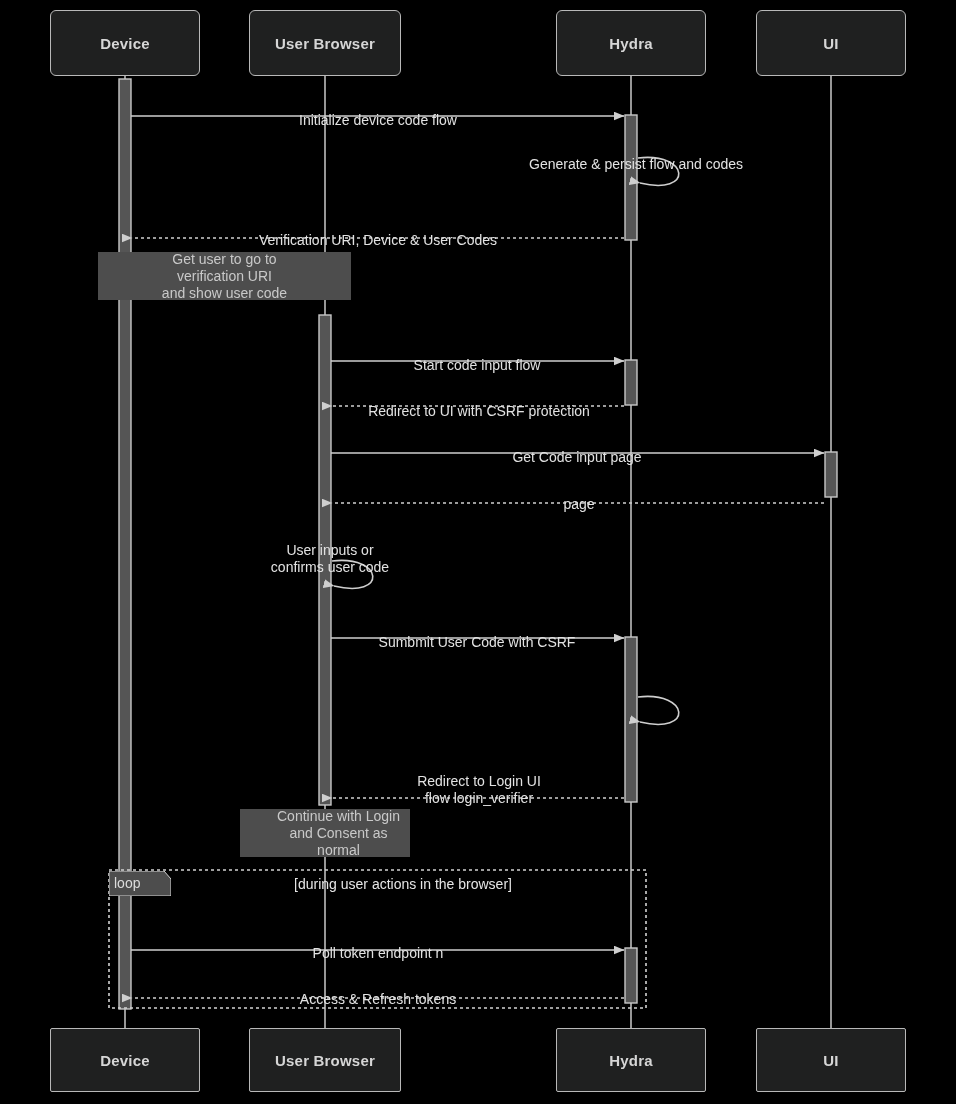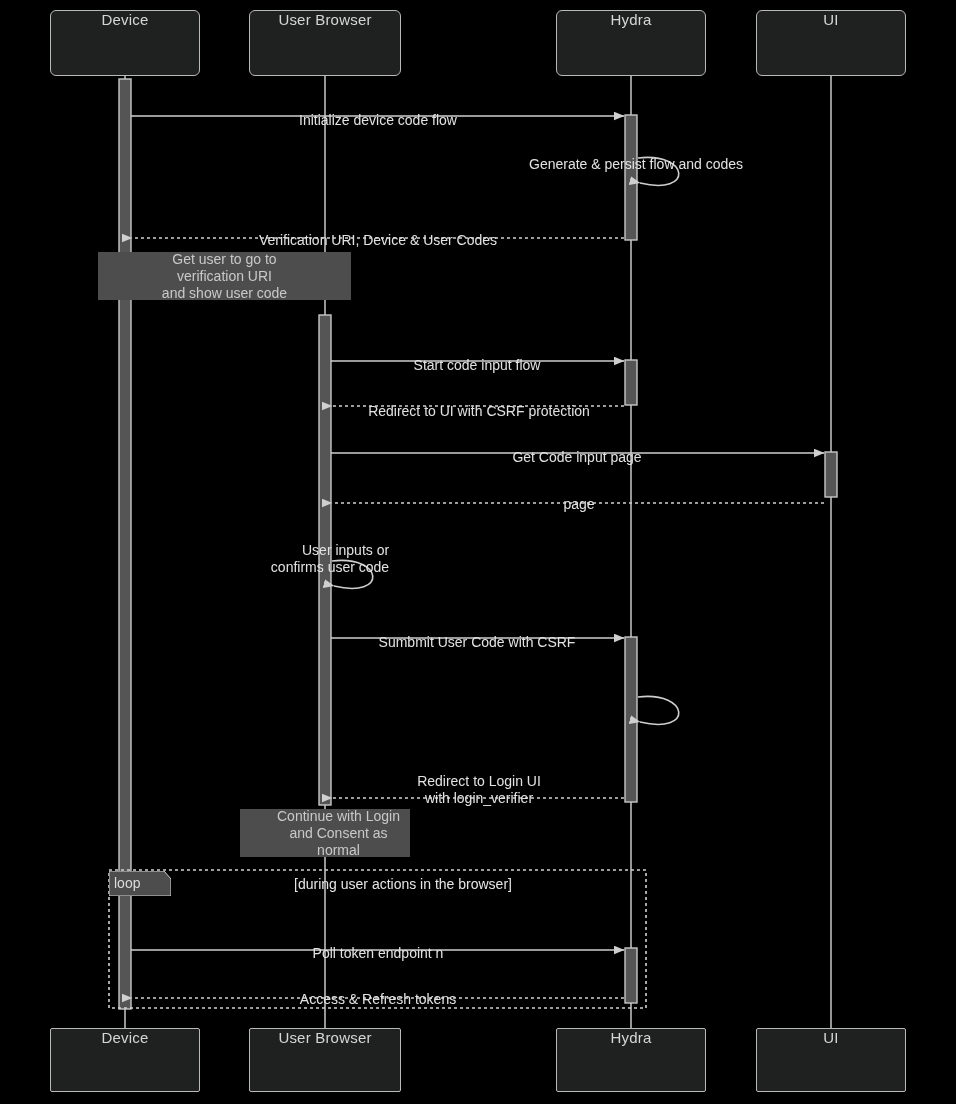--- a/index.html
+++ b/index.html
@@ -12,25 +12,26 @@
   }
   #diagram{position:relative;width:956px;height:1104px;background:#000;}
   svg#wire{position:absolute;left:0;top:0;width:956px;height:1104px;}
 
   
   .actor-box{
     position:absolute;
     background:#1f2020;
     border:1px solid #b9b9b9;
     border-radius:6px;
-    display:flex;align-items:flex-start;justify-content:center;
+    display:flex;align-items:center;justify-content:center;
     box-sizing:border-box;
     font-size:15px;
     color:#d6d6d6;
     letter-spacing:.2px;
+    font-weight:bold;
   }
   .actor-box.bottom{border-radius:2px;}
 
   
   .note{
     position:absolute;
     background:#4d4d4d;
     color:#c9c9c9;
     display:flex;align-items:center;justify-content:center;
     text-align:center;
@@ -198,33 +199,33 @@
   </div>
 
   <div class="msg" style="left:577px;top:432px;">
     <span>Get Code input page</span>
   </div>
 
   <div class="msg" style="left:579px;top:479px;">
     <span>page</span>
   </div>
 
-  <div class="selfmsg" style="left:330px;top:525px;text-align:right;">
+  <div class="selfmsg" style="left:330px;top:525px;">
     <span>User inputs or
 confirms user code</span>
   </div>
 
   <div class="msg" style="left:477px;top:617px;">
     <span>Sumbmit User Code with CSRF</span>
   </div>
 
 
   <div class="msg" style="left:479px;top:756px;">
     <span>Redirect to Login UI
-with login_verifier</span>
+flow login_verifier</span>
   </div>
 
   <div class="msg" style="left:378px;top:928px;">
     <span>Poll token endpoint n</span>
   </div>
 
   <div class="msg" style="left:378px;top:974px;">
     <span>Access &amp; Refresh tokens</span>
   </div>
 

